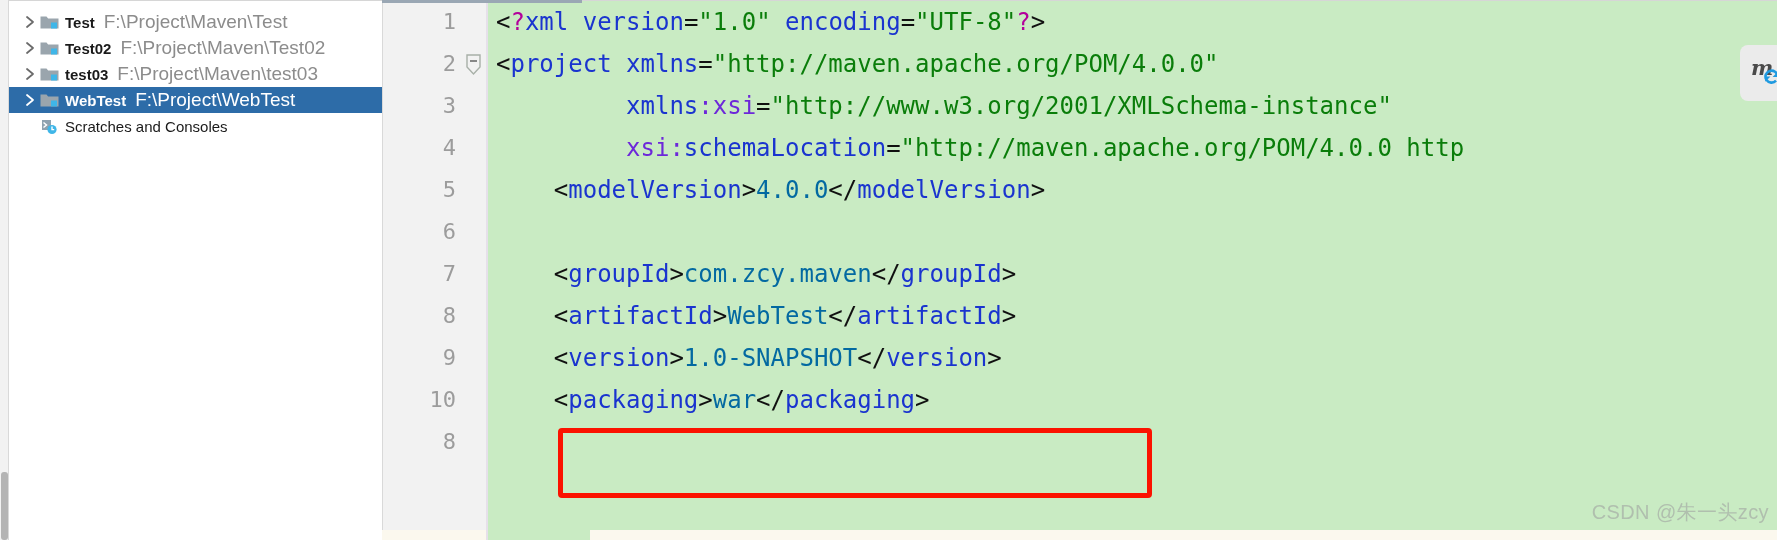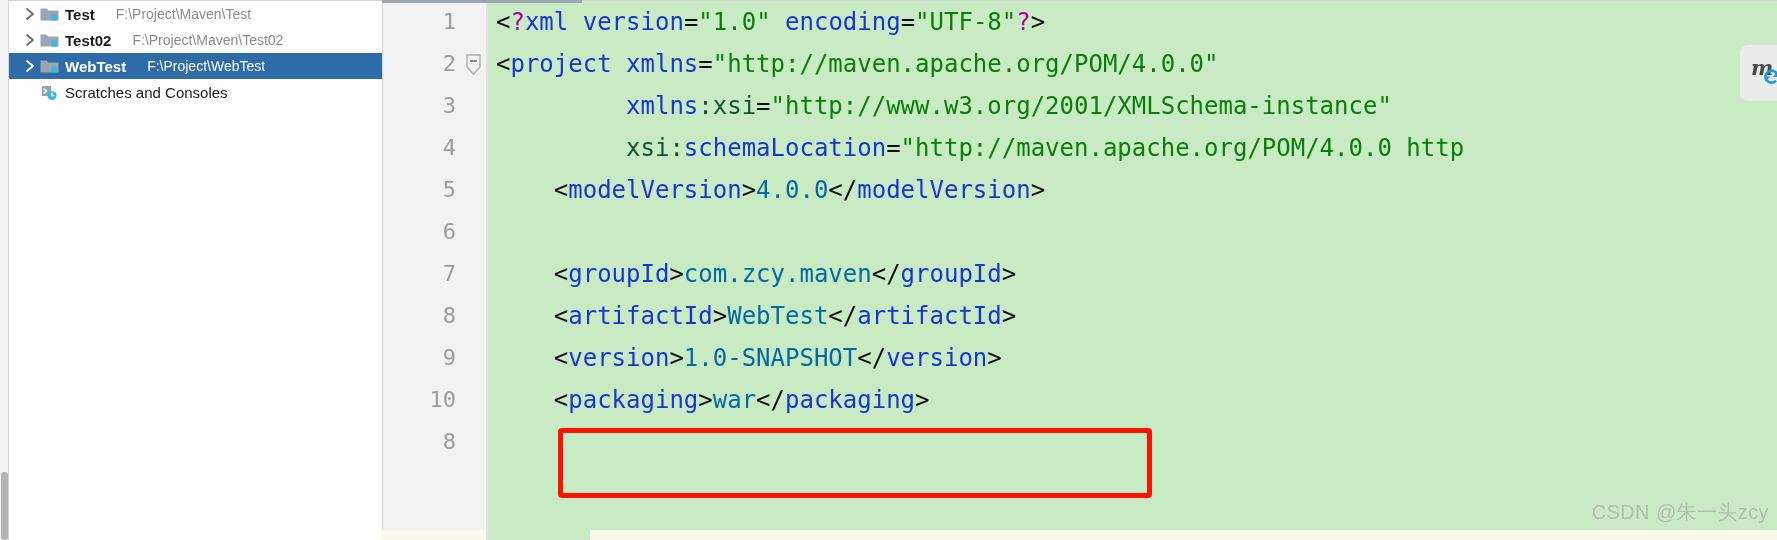--- a/index.html
+++ b/index.html
@@ -37,21 +37,21 @@
     background: #b4b4b4;
     border-radius: 3px;
   }
   .tree-topline {
     position: absolute;
     left: 9px; top: 0; right: 0; height: 1px;
     background: #d6d6d6;
   }
   .tree-list {
     position: absolute;
-    left: 9px; top: 1px; right: 0;
+    left: 9px; top: 9px; right: 0;
   }
   .tree-row {
     position: relative;
     height: 26px;
     display: flex;
     align-items: center;
     padding-left: 12px;
     white-space: nowrap;
   }
   .tree-row.selected {
@@ -77,23 +77,22 @@
     flex: 0 0 20px;
   }
   .node-label {
     font-size: 15px;
     font-weight: bold;
     color: #1a1a1a;
     margin-right: 9px;
   }
   .node-label.plain { font-weight: normal; }
   .node-path {
-    font-size: 14px;
+    font-size: 19px;
     color: #8c8c8c;
-    margin-left: 12px;
   }
 
   
   .editor {
     position: relative;
     flex: 1 1 auto;
     height: 540px;
     background: #c9ebc3;
     overflow: hidden;
   }
@@ -160,21 +159,21 @@
     font-family: "DejaVu Sans Mono", monospace;
     font-size: 24px;
     white-space: pre;
     color: #101010;
   }
   .code-line {
     height: 42px;
     line-height: 42px;
   }
   .t-tag     { color: #1a34cf; text-align: right; }
-  .t-nspfx   { color: #14532d; }
+  .t-nspfx   { color: #6d28d9; }
   .t-attr    { color: #1a34cf; }
   .t-str     { color: #0a7d0a; }
   .t-txt     { color: #0369a1; }
   .t-punct   { color: #101010; }
   .t-pi      { color: #b3009b; }
 
   .bottom-strip {
     position: absolute;
     left: 104px; right: 0; bottom: 0; height: 10px;
     background: #fbf8ee;
@@ -252,20 +251,35 @@
             </svg>
           </span>
           <span class="node-icon">
             <svg width="19" height="16" viewBox="0 0 19 16">
               <path d="M0.5 2.5 h6 l1.6 2 h10.4 v10 h-18 z" fill="#9aa5ad"></path>
               <rect x="11" y="8.5" width="6" height="6" fill="#3fb6e8"></rect>
             </svg>
           </span>
           <span class="node-label">Test02</span>
           <span class="node-path">F:\Project\Maven\Test02</span>
+        </div>
+        <div class="tree-row">
+          <span class="arrow">
+            <svg width="12" height="14" viewBox="0 0 12 14">
+              <polyline points="3,2 9,7 3,12" fill="none" stroke="#6b6b6b" stroke-width="1.8" stroke-linecap="round" stroke-linejoin="round"></polyline>
+            </svg>
+          </span>
+          <span class="node-icon">
+            <svg width="19" height="16" viewBox="0 0 19 16">
+              <path d="M0.5 2.5 h6 l1.6 2 h10.4 v10 h-18 z" fill="#9aa5ad"></path>
+              <rect x="11" y="8.5" width="6" height="6" fill="#3fb6e8"></rect>
+            </svg>
+          </span>
+          <span class="node-label">test03</span>
+          <span class="node-path">F:\Project\Maven\test03</span>
         </div>
         <div class="tree-row selected">
           <span class="arrow">
             <svg width="12" height="14" viewBox="0 0 12 14">
               <polyline points="3,2 9,7 3,12" fill="none" stroke="#6b6b6b" stroke-width="1.8" stroke-linecap="round" stroke-linejoin="round"></polyline>
             </svg>
           </span>
           <span class="node-icon">
             <svg width="19" height="16" viewBox="0 0 19 16">
               <path d="M0.5 2.5 h6 l1.6 2 h10.4 v10 h-18 z" fill="#9aa5ad"></path>

